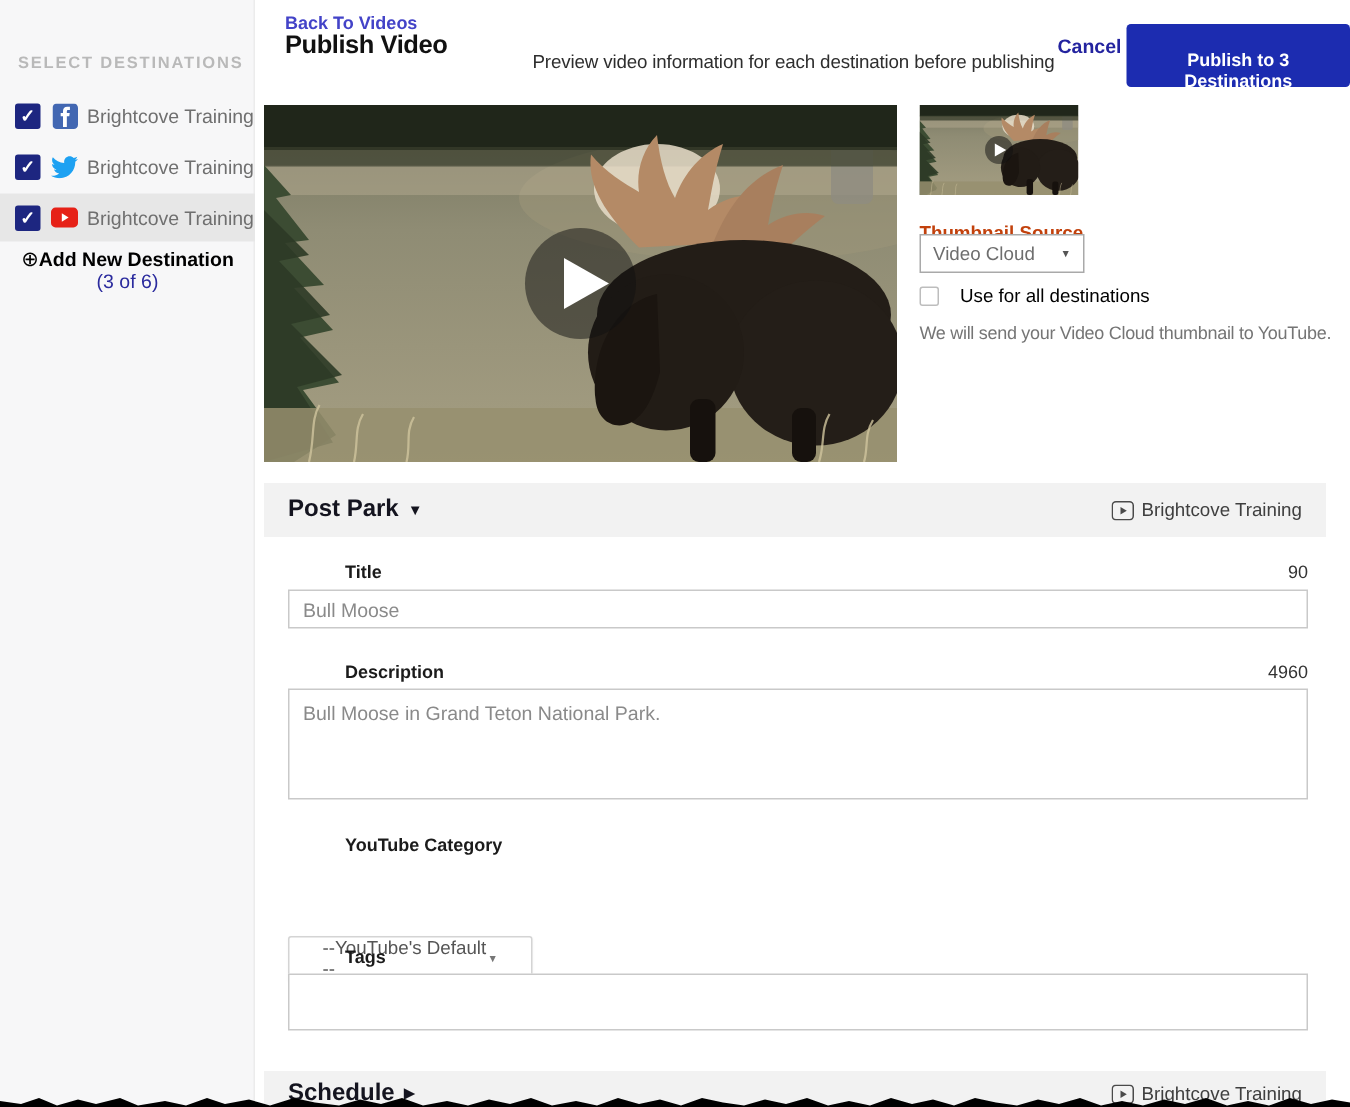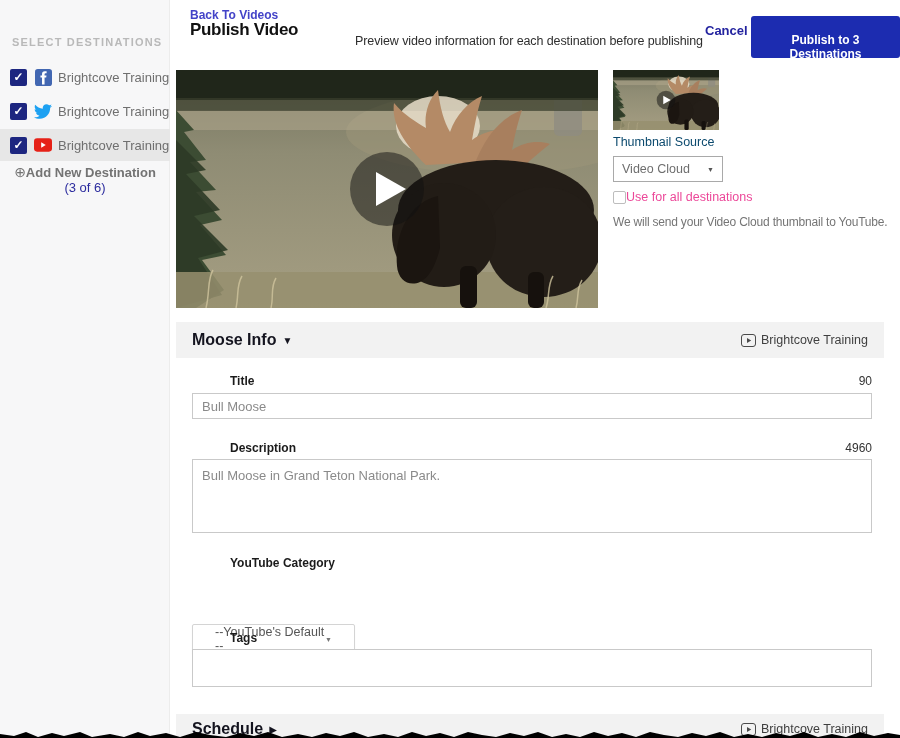--- a/index.html
+++ b/index.html
@@ -7,43 +7,43 @@
   .screen { position:relative; width:900px; height:738px; background:#fff; overflow:hidden; }
 
   
   .sidebar { position:absolute; left:0; top:0; width:170px; height:738px; background:#f7f7f8; border-right:1px solid #ececec; }
   .sidebar-title { position:absolute; left:12px; top:36px; font-size:11px; font-weight:bold; letter-spacing:1.2px; color:#b9b9b9; }
   .dest-row { position:absolute; left:0; width:170px; height:32px; display:flex; align-items:center; padding-left:10px; cursor:pointer; }
   .dest-row.selected { background:#e7e7e7; }
   .dest-check { width:17px; height:17px; background:#1d2680; border-radius:2px; color:#fff; font-size:12px; font-weight:bold; display:flex; align-items:center; justify-content:center; flex:0 0 auto; }
   .dest-icon { width:18px; height:18px; margin-left:7px; display:flex; align-items:center; justify-content:center; flex:0 0 auto; }
   .dest-label { margin-left:6px; font-size:13px; color:#6f6f6f; white-space:nowrap; }
-  .add-dest { position:absolute; left:0; top:164px; width:170px; text-align:center; color:#737373; font-size:13px; font-weight:bold; cursor:pointer; }
+  .add-dest { position:absolute; left:0; top:164px; width:170px; text-align:center; color:#000000; font-size:13px; font-weight:bold; cursor:pointer; }
   .add-dest .plus { font-weight:normal; font-size:14px; }
   .dest-count { position:absolute; left:0; top:180px; width:170px; text-align:center; color:#2b2b9e; font-size:13px; }
 
   
   .back-link { position:absolute; left:190px; top:8px; font-size:12px; font-weight:bold; color:#4343c8; cursor:pointer; }
   .page-title { position:absolute; left:190px; top:20px; font-size:17px; font-weight:bold; color:#111; letter-spacing:-0.3px; }
   .subtitle { position:absolute; left:355px; top:34px; font-size:12.5px; color:#2e2e2e; letter-spacing:-0.1px; }
   .cancel-btn { position:absolute; left:705px; top:23px; font-size:13px; font-weight:bold; color:#23239f; cursor:pointer; background:none; border:none; font-family:inherit; }
   .publish-btn { position:absolute; left:751px; top:16px; height:42px; padding:17px 13px; background:#1c2cb0; color:#fff; font-size:12px; font-weight:bold; border:none; border-radius:3px; cursor:pointer; font-family:inherit; }
 
   
   .video-player { position:absolute; left:176px; top:70px; width:422px; height:238px; background:#777; cursor:pointer; }
   .video-player svg { display:block; }
 
   
   .thumb { position:absolute; left:613px; top:70px; width:106px; height:60px; overflow:hidden; }
-  .thumb-source-label { position:absolute; left:613px; top:135px; font-size:12.5px; color:#0c4a6e; }
+  .thumb-source-label { position:absolute; left:613px; top:148px; font-size:12.5px; color:#c2410c;font-weight:bold; }
   .thumb-select { position:absolute; left:613px; top:156px; width:110px; height:26px; border:1px solid #a9a9a9; background:#fff; display:flex; align-items:center; padding:0 8px; font-size:12.5px; color:#6e6e6e; cursor:pointer; }
   .thumb-select .caret { margin-left:auto; font-size:7px; color:#555; }
   .use-all-row { position:absolute; left:613px; top:190px; display:flex; align-items:center; cursor:pointer; }
   .use-all-box { width:13px; height:13px; border:1px solid #bdbdbd; background:#fff; border-radius:2px; flex:0 0 auto; }
-  .use-all-label { font-size:12.5px; color:#ec4899; margin-left:0; }
+  .use-all-label { font-size:12.5px; color:#000000; margin-left:14px; }
   .thumb-note { position:absolute; left:613px; top:215px; width:287px; font-size:12px; color:#757575; letter-spacing:-0.2px; white-space:nowrap; }
 
   
   .section-bar { position:absolute; left:176px; width:708px; height:36px; background:#f2f2f2; display:flex; align-items:center; padding:0 16px; }
   .section-bar.postinfo { top:322px; }
   .section-bar.schedule { top:714px; height:30px; }
   .section-title { font-size:16px; font-weight:bold; color:#14141f; cursor:pointer; }
   .section-caret { font-size:10px; color:#14141f; margin-left:6px; cursor:pointer; }
   .account-chip { margin-left:auto; display:flex; align-items:center; gap:5px; }
   .account-chip .chip-label { font-size:12.5px; color:#3f3f3f; }
@@ -172,21 +172,21 @@
     <span>Video Cloud</span>
     <span class="caret">▼</span>
   </div>
   <div class="use-all-row">
     <span class="use-all-box"></span>
     <span class="use-all-label">Use for all destinations</span>
   </div>
   <div class="thumb-note">We will send your Video Cloud thumbnail to YouTube.</div>
 
   <div class="section-bar postinfo">
-    <span class="section-title">Moose Info</span>
+    <span class="section-title">Post Park</span>
     <span class="section-caret">▼</span>
     <span class="account-chip">
       <svg width="15" height="13">
           <use href="#chip-video"></use>
         </svg>
       <span class="chip-label">Brightcove Training</span>
     </span>
   </div>
 
   <div class="field-label" style="top:374px">Title</div>

